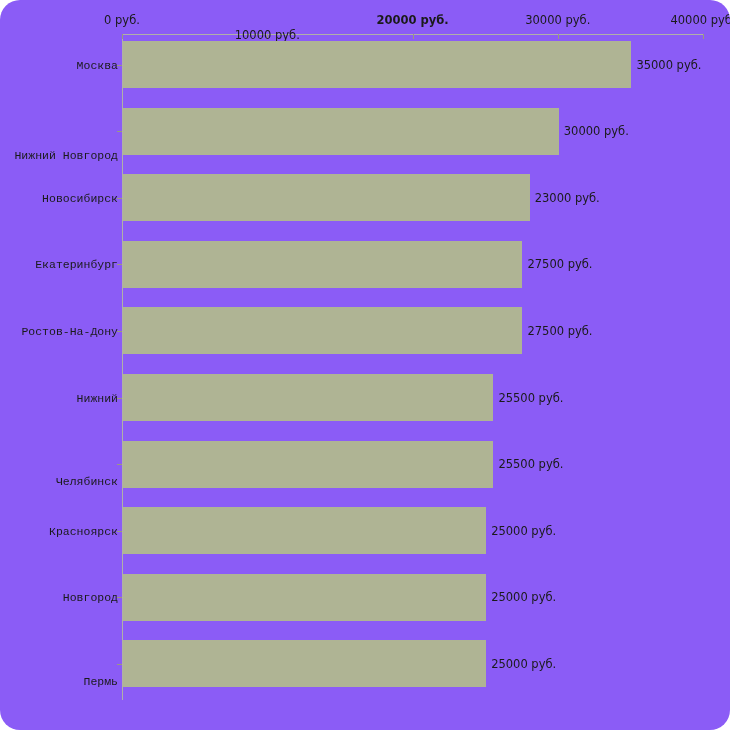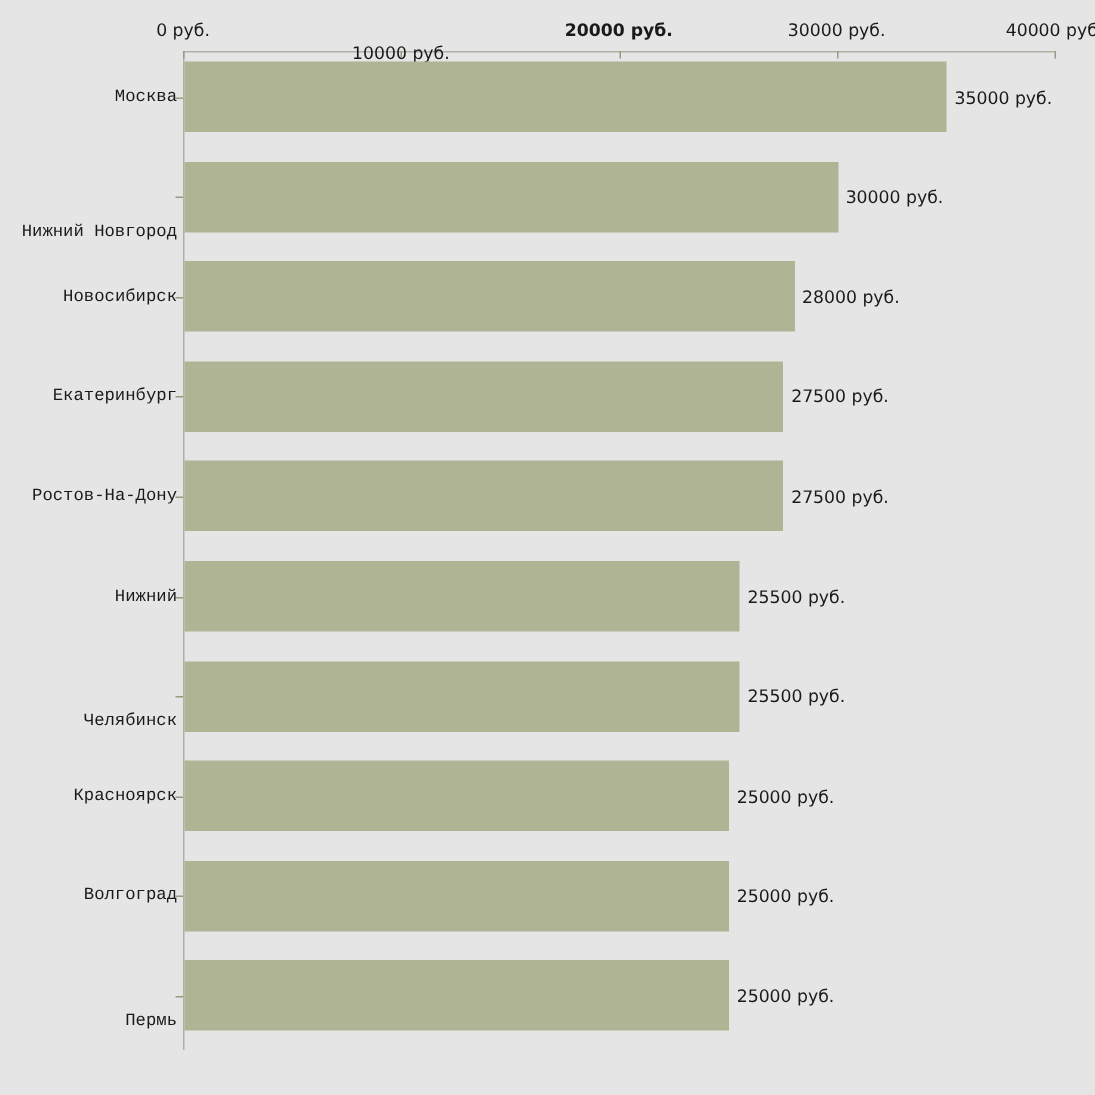--- a/index.html
+++ b/index.html
@@ -11,22 +11,23 @@
     width: 730px;
     height: 730px;
     font-family: "DejaVu Sans", sans-serif;
     -webkit-font-smoothing: antialiased;
   }
 
   #chart-root {
     position: relative;
     width: 730px;
     height: 730px;
-    background: #e5e5e5;
+    background: #8b5cf6;
     overflow: hidden;
+    border-radius: 20px;
   }
 
   
   .x-axis-line {
     position: absolute;
     left: 122px;
     top: 34px;
     width: 581px;
     height: 1px;
     background: #b0b0a8;
@@ -125,31 +126,31 @@
       <div class="y-tick-label" style="top: 264.3px;">Екатеринбург</div>
       <div class="y-tick" style="top: 330.9px;"></div>
       <div class="y-tick-label" style="top: 330.9px;">Ростов-На-Дону</div>
       <div class="y-tick" style="top: 397.5px;"></div>
       <div class="y-tick-label" style="top: 397.5px;">Нижний</div>
       <div class="y-tick" style="top: 464.1px;"></div>
       <div class="y-tick-label" style="top: 481px;">Челябинск</div>
       <div class="y-tick" style="top: 530.7px;"></div>
       <div class="y-tick-label" style="top: 530.7px;">Красноярск</div>
       <div class="y-tick" style="top: 597.3px;"></div>
-      <div class="y-tick-label" style="top: 597.3px;">Волгоград</div>
+      <div class="y-tick-label" style="top: 597.3px;">Новгород</div>
       <div class="y-tick" style="top: 663.9px;"></div>
       <div class="y-tick-label" style="top: 681px; text-align: center;">Пермь</div>
     </div>
   <div id="bars-layer">
       <div class="bar" title="Москва — 35000 руб." style="top: 41px; width: 508.375px; background: rgb(175, 180, 148);"></div>
       <div class="bar-value" style="top: 64.5px; left: 636.375px;">35000 руб.</div>
       <div class="bar" title="Нижний Новгород — 30000 руб." style="top: 107.6px; width: 435.75px; background: rgb(175, 180, 148);"></div>
       <div class="bar-value" style="top: 131.1px; left: 563.75px;">30000 руб.</div>
       <div class="bar" title="Новосибирск — 28000 руб." style="top: 174.2px; width: 406.7px; background: rgb(175, 180, 148);"></div>
-      <div class="bar-value" style="top: 197.7px; left: 534.7px;">28000 руб.</div>
+      <div class="bar-value" style="top: 197.7px; left: 534.7px;">23000 руб.</div>
       <div class="bar" title="Екатеринбург — 27500 руб." style="top: 240.8px; width: 399.438px; background: rgb(175, 180, 148);"></div>
       <div class="bar-value" style="top: 264.3px; left: 527.438px;">27500 руб.</div>
       <div class="bar" title="Ростов-На-Дону — 27500 руб." style="top: 307.4px; width: 399.438px; background: rgb(175, 180, 148);"></div>
       <div class="bar-value" style="top: 330.9px; left: 527.438px;">27500 руб.</div>
       <div class="bar" title="Самара — 25500 руб." style="top: 374px; width: 370.387px; background: rgb(175, 180, 148);"></div>
       <div class="bar-value" style="top: 397.5px; left: 498.387px;">25500 руб.</div>
       <div class="bar" title="Челябинск — 25500 руб." style="top: 440.6px; width: 370.387px; background: rgb(175, 180, 148);"></div>
       <div class="bar-value" style="top: 464.1px; left: 498.387px;">25500 руб.</div>
       <div class="bar" title="Красноярск — 25000 руб." style="top: 507.2px; width: 363.125px; background: rgb(175, 180, 148);"></div>
       <div class="bar-value" style="top: 530.7px; left: 491.125px;">25000 руб.</div>

